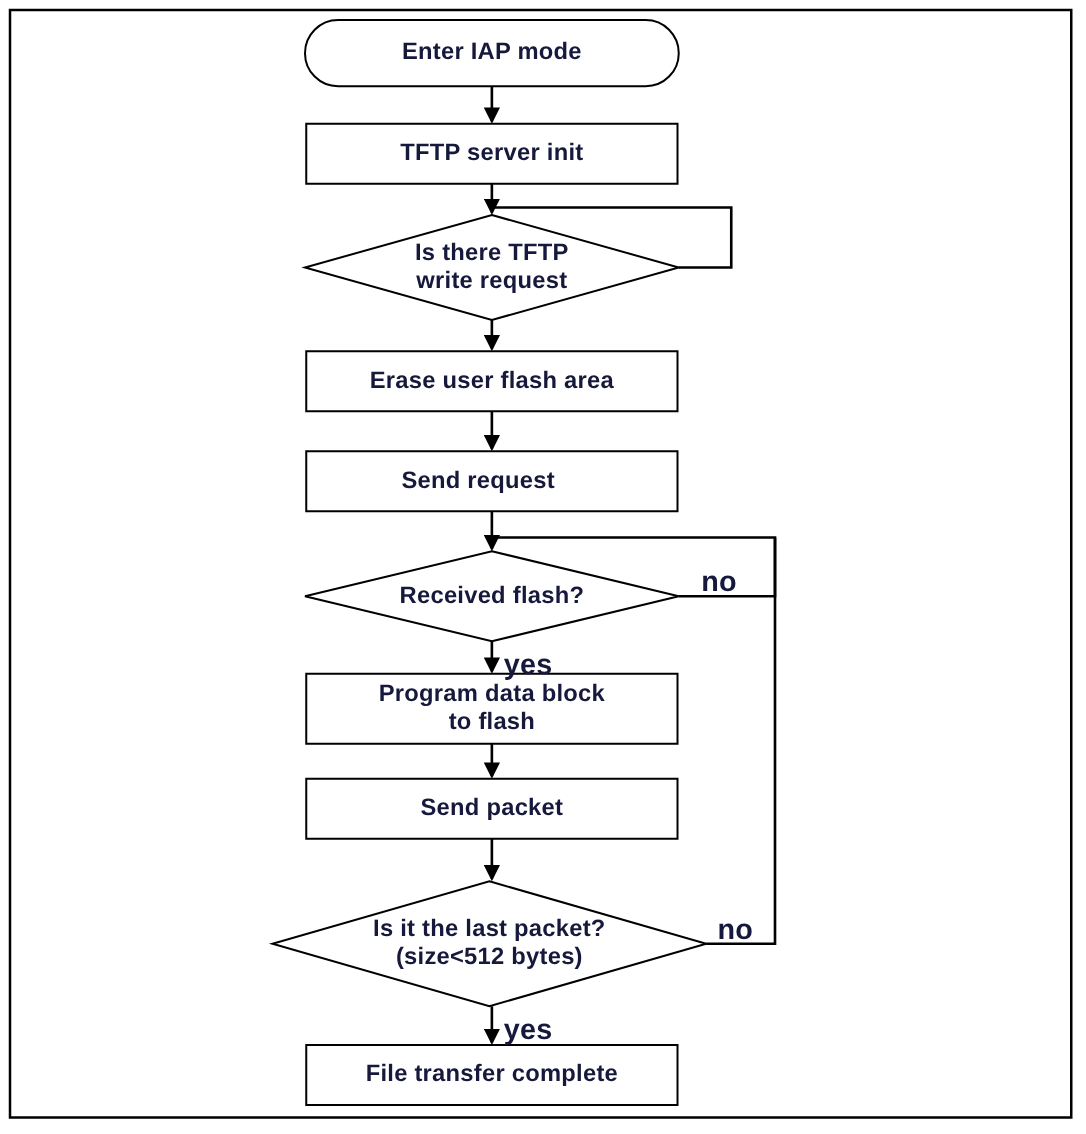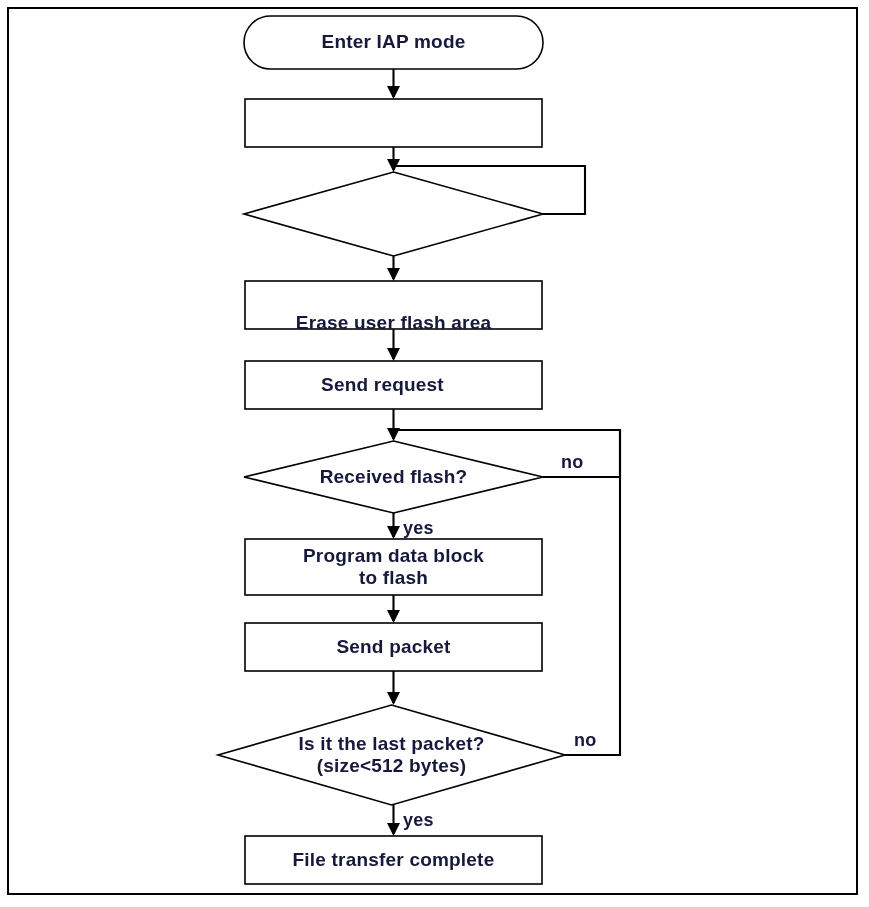--- a/index.html
+++ b/index.html
@@ -44,21 +44,21 @@
     font-size: 19px;
     font-weight: 700;
     letter-spacing: 0.2px;
     line-height: 1.18;
     white-space: pre-line;
     pointer-events: none;
   }
   .edge-label {
     position: absolute;
     color: #16193b;
-    font-size: 18px;
+    font-size: 23px;
     font-weight: 700;
     letter-spacing: 0.2px;
     white-space: nowrap;
   }
 </style>
 </head>
 <body>
 
 <div id="canvas">
 
@@ -117,23 +117,26 @@
       <line x1="393.5" y1="671" x2="393.5" y2="703" marker-end="url(#arrow)"></line>
 
       <path d="M 565 755 L 620 755 L 620 430"></path>
 
       <line x1="393.5" y1="805" x2="393.5" y2="834" marker-end="url(#arrow)"></line>
     </g>
   </svg>
 
   <div class="shape-label" style="left:244px; top:16px; width:299px; height:53px;">Enter IAP mode</div>
 
+  <div class="shape-label" style="left:245px; top:99px; width:297px; height:48px;">TFTP server init</div>
 
+  <div class="shape-label" style="left:244px; top:175px; width:299px; height:78px;">Is there TFTP
+write request</div>
 
-  <div class="shape-label" style="left:245px; top:299px; width:297px; height:48px;">Erase user flash area</div>
+  <div class="shape-label" style="left:245px; top:281px; width:297px; height:48px;">Erase user flash area</div>
 
   <div class="shape-label" style="left:245px; top:361px; width:275px; height:48px;">Send request</div>
 
   <div class="shape-label" style="left:244px; top:441px; width:299px; height:72px;">Received flash?</div>
 
   <div class="shape-label" style="left:245px; top:539px; width:297px; height:56px;">Program data block
 to flash</div>
 
   <div class="shape-label" style="left:245px; top:623px; width:297px; height:48px;">Send packet</div>
 

